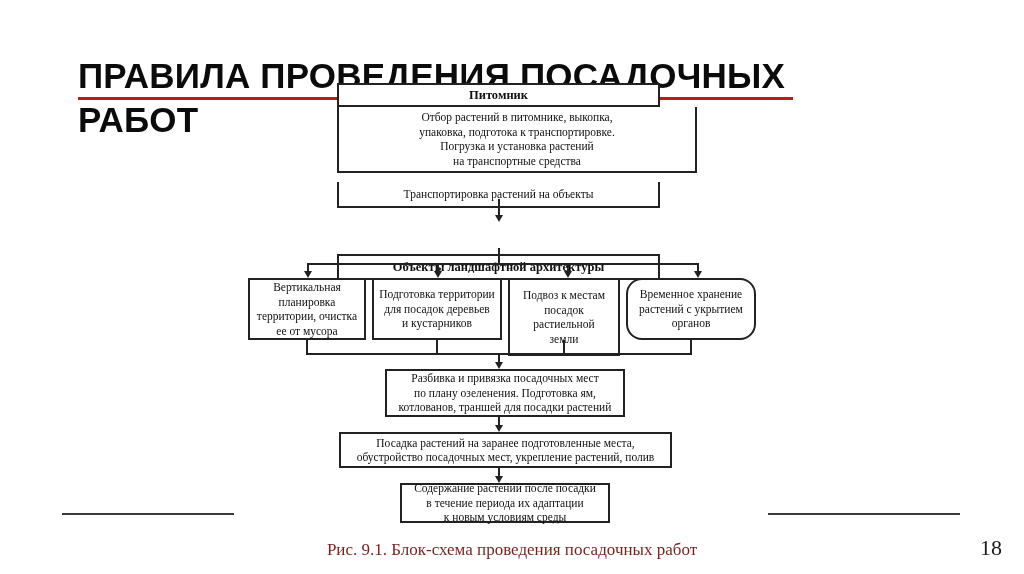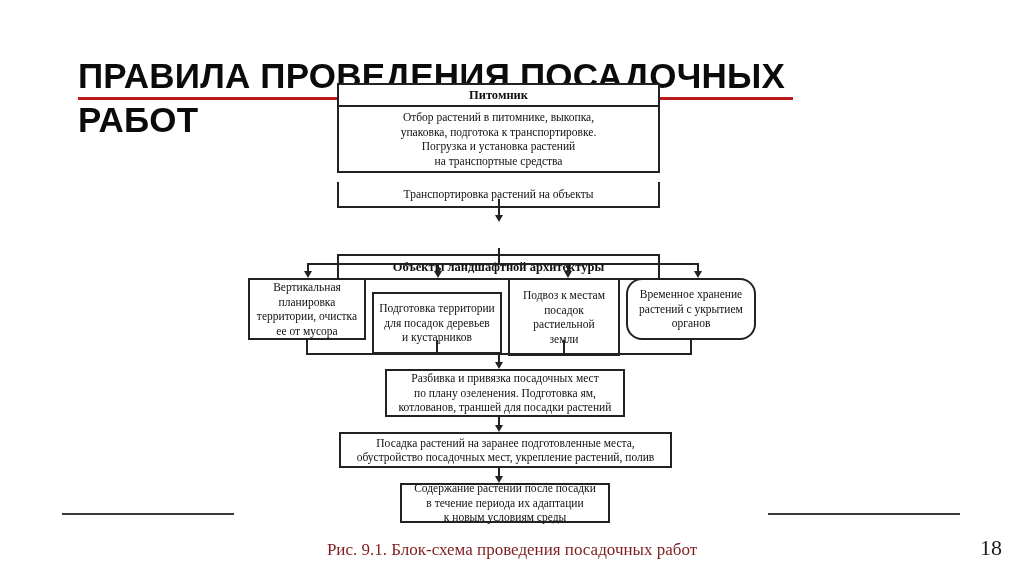--- a/index.html
+++ b/index.html
@@ -125,21 +125,21 @@
     <span class="title-line-1">ПРАВИЛА ПРОВЕДЕНИЯ ПОСАДОЧНЫХ</span>
     <span class="title-line-2">РАБОТ</span>
   </div>
 
   <div class="chart">
 
     <div class="node bold" style="left:337px; top:83px; width:323px; height:24px;">
       <span>Питомник</span>
     </div>
 
-    <div class="node stacked" style="left:337px; top:107px; width:323px; height:66px;">
+    <div class="node stacked" style="left:337px; top:107px; width:360px; height:66px;">
       <span>Отбор растений в питомнике,   выкопка,
 упаковка,   подготока к транспортировке.
 Погрузка и установка растений
 на транспортные средства</span>
     </div>
 
     <div class="node stacked" style="left:337px; top:173px; width:323px; height:26px;margin-top:9px;">
       <span>Транспортировка растений на объекты</span>
     </div>
 
@@ -165,21 +165,21 @@
     <div class="vline" style="left:697px; top:263px; height:10px;"></div>
     <div class="arrowhead" style="left:694px; top:271px;"></div>
 
     <div class="node" style="left:248px; top:278px; width:118px; height:62px;">
       <span>Вертикальная
 планировка
 территории, очистка
 ее от мусора</span>
     </div>
 
-    <div class="node" style="left:372px; top:292px; width:130px; height:62px;">
+    <div class="node" style="left:372px; top:278px; width:130px; height:62px;">
       <span>Подготовка территории
 для посадок деревьев
 и кустарников</span>
     </div>
 
     <div class="node" style="left:508px; top:278px; width:112px; height:78px;">
       <span>Подвоз к местам
 посадок
 растиельной
 земли</span>

